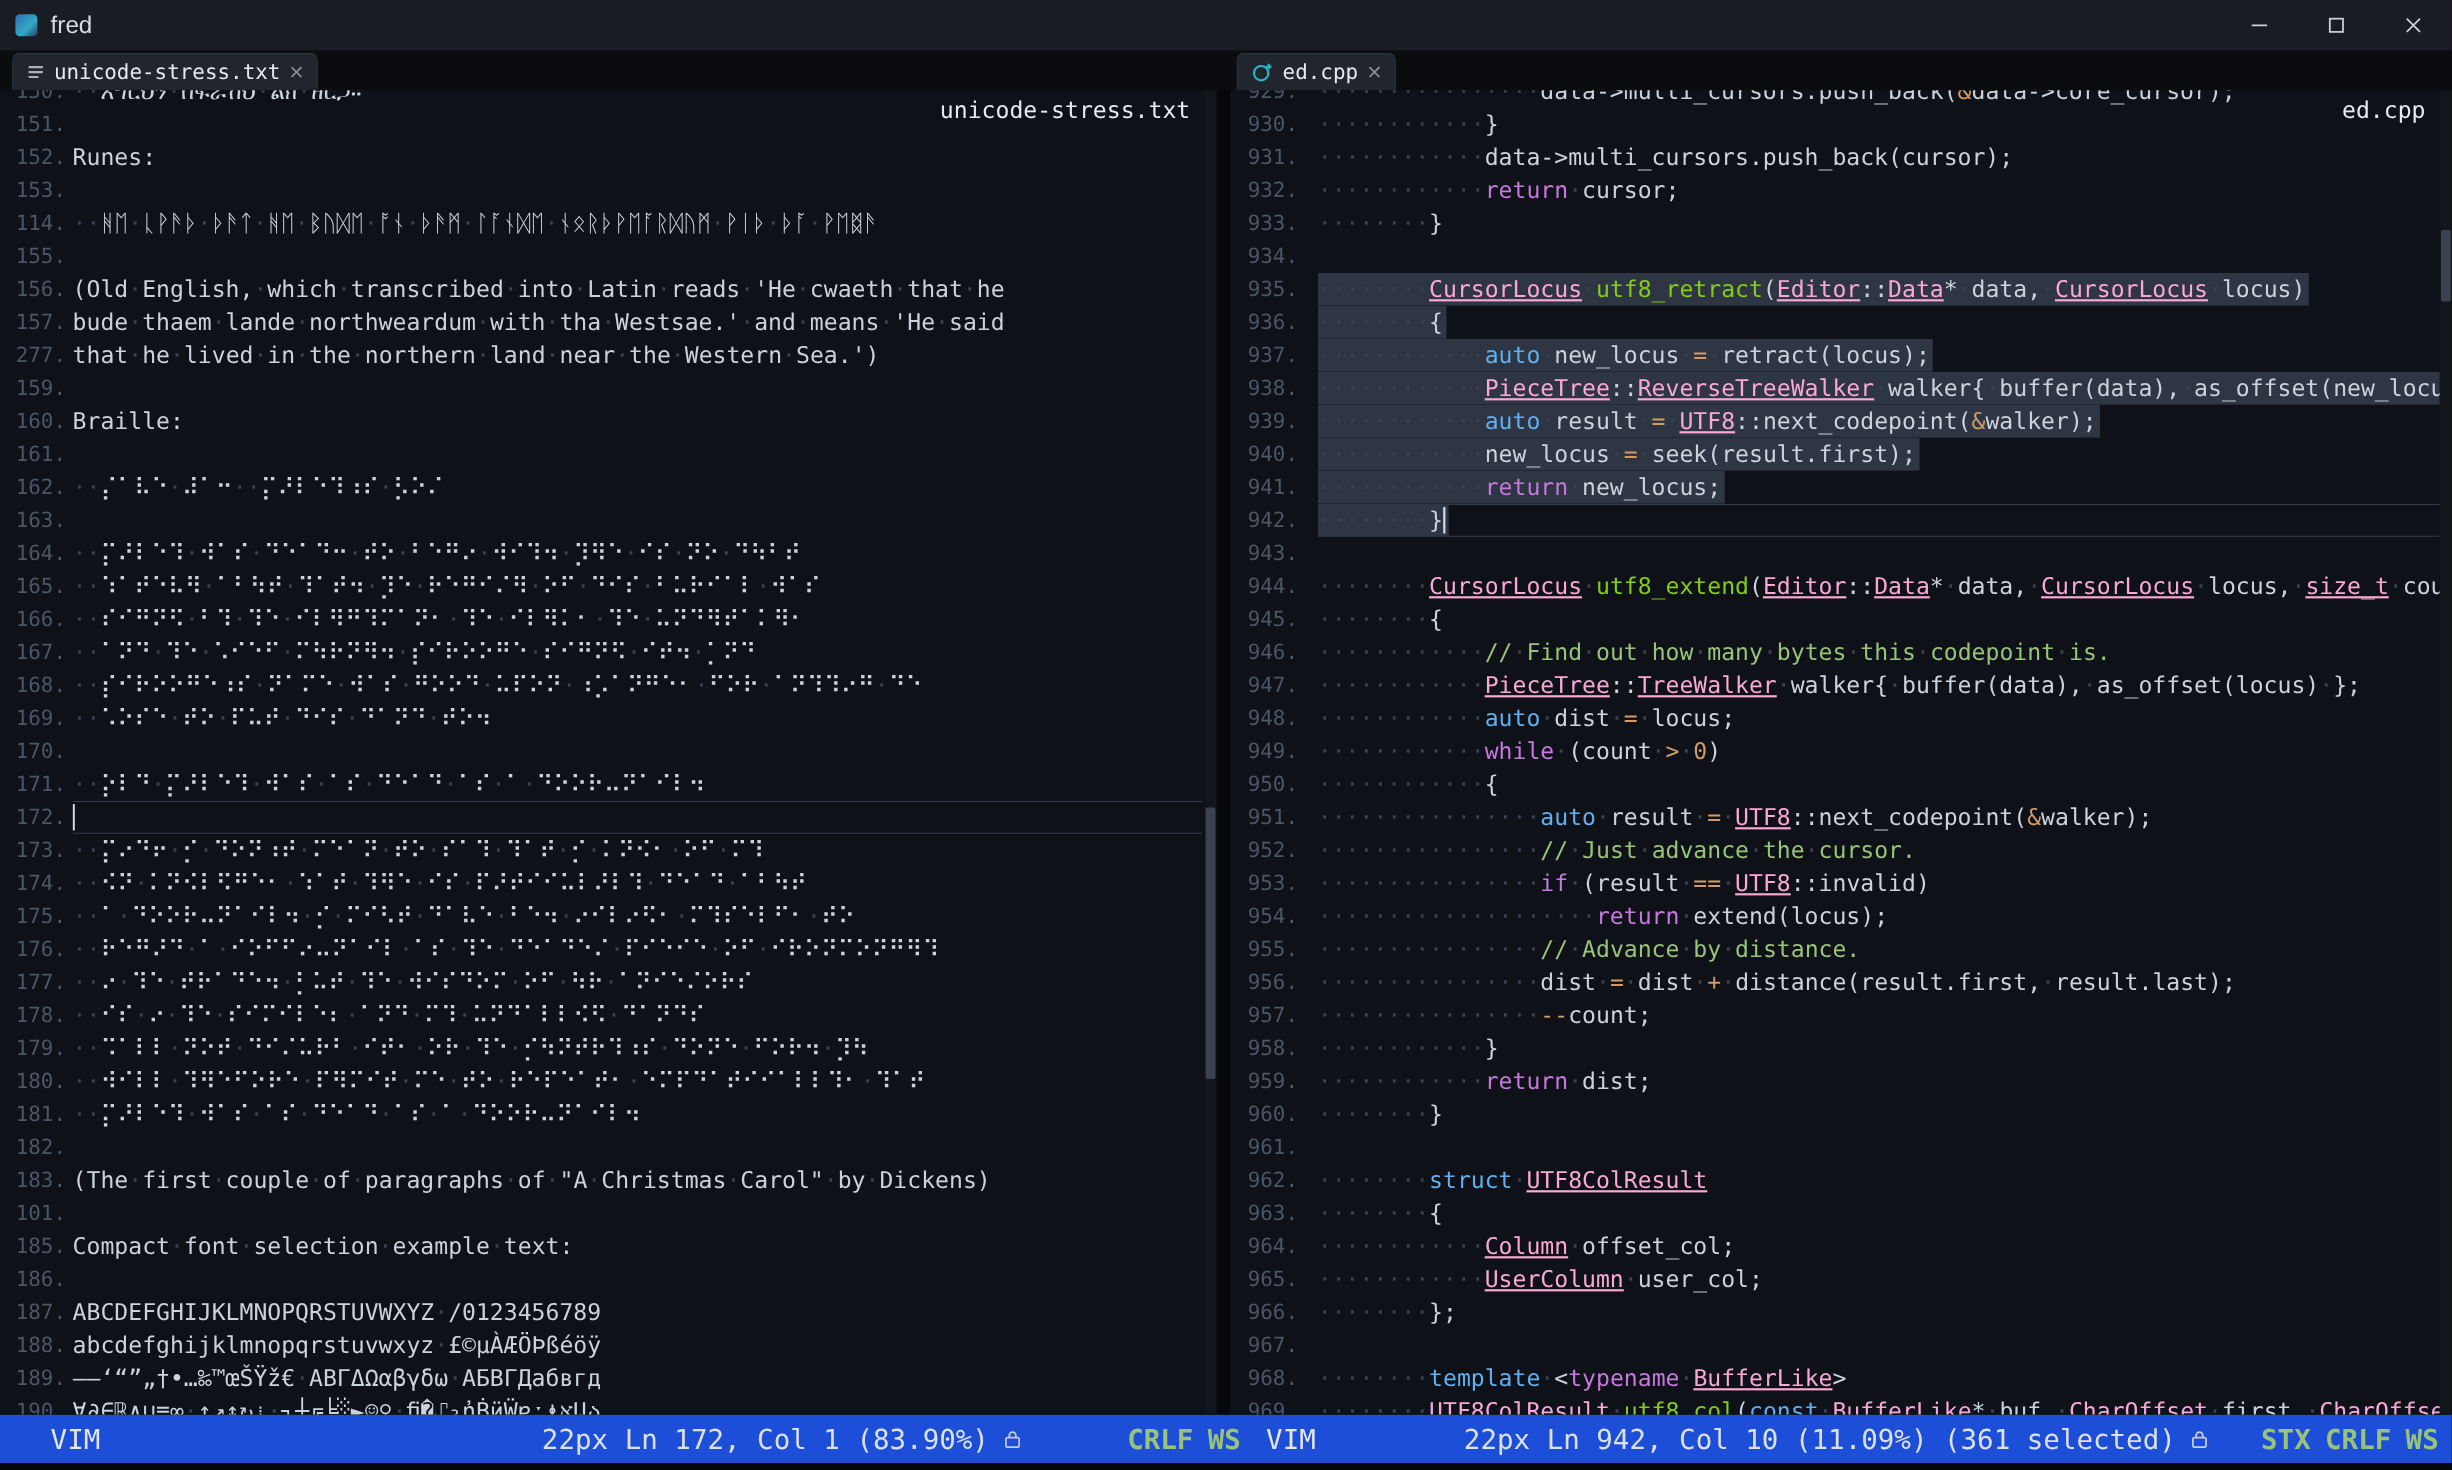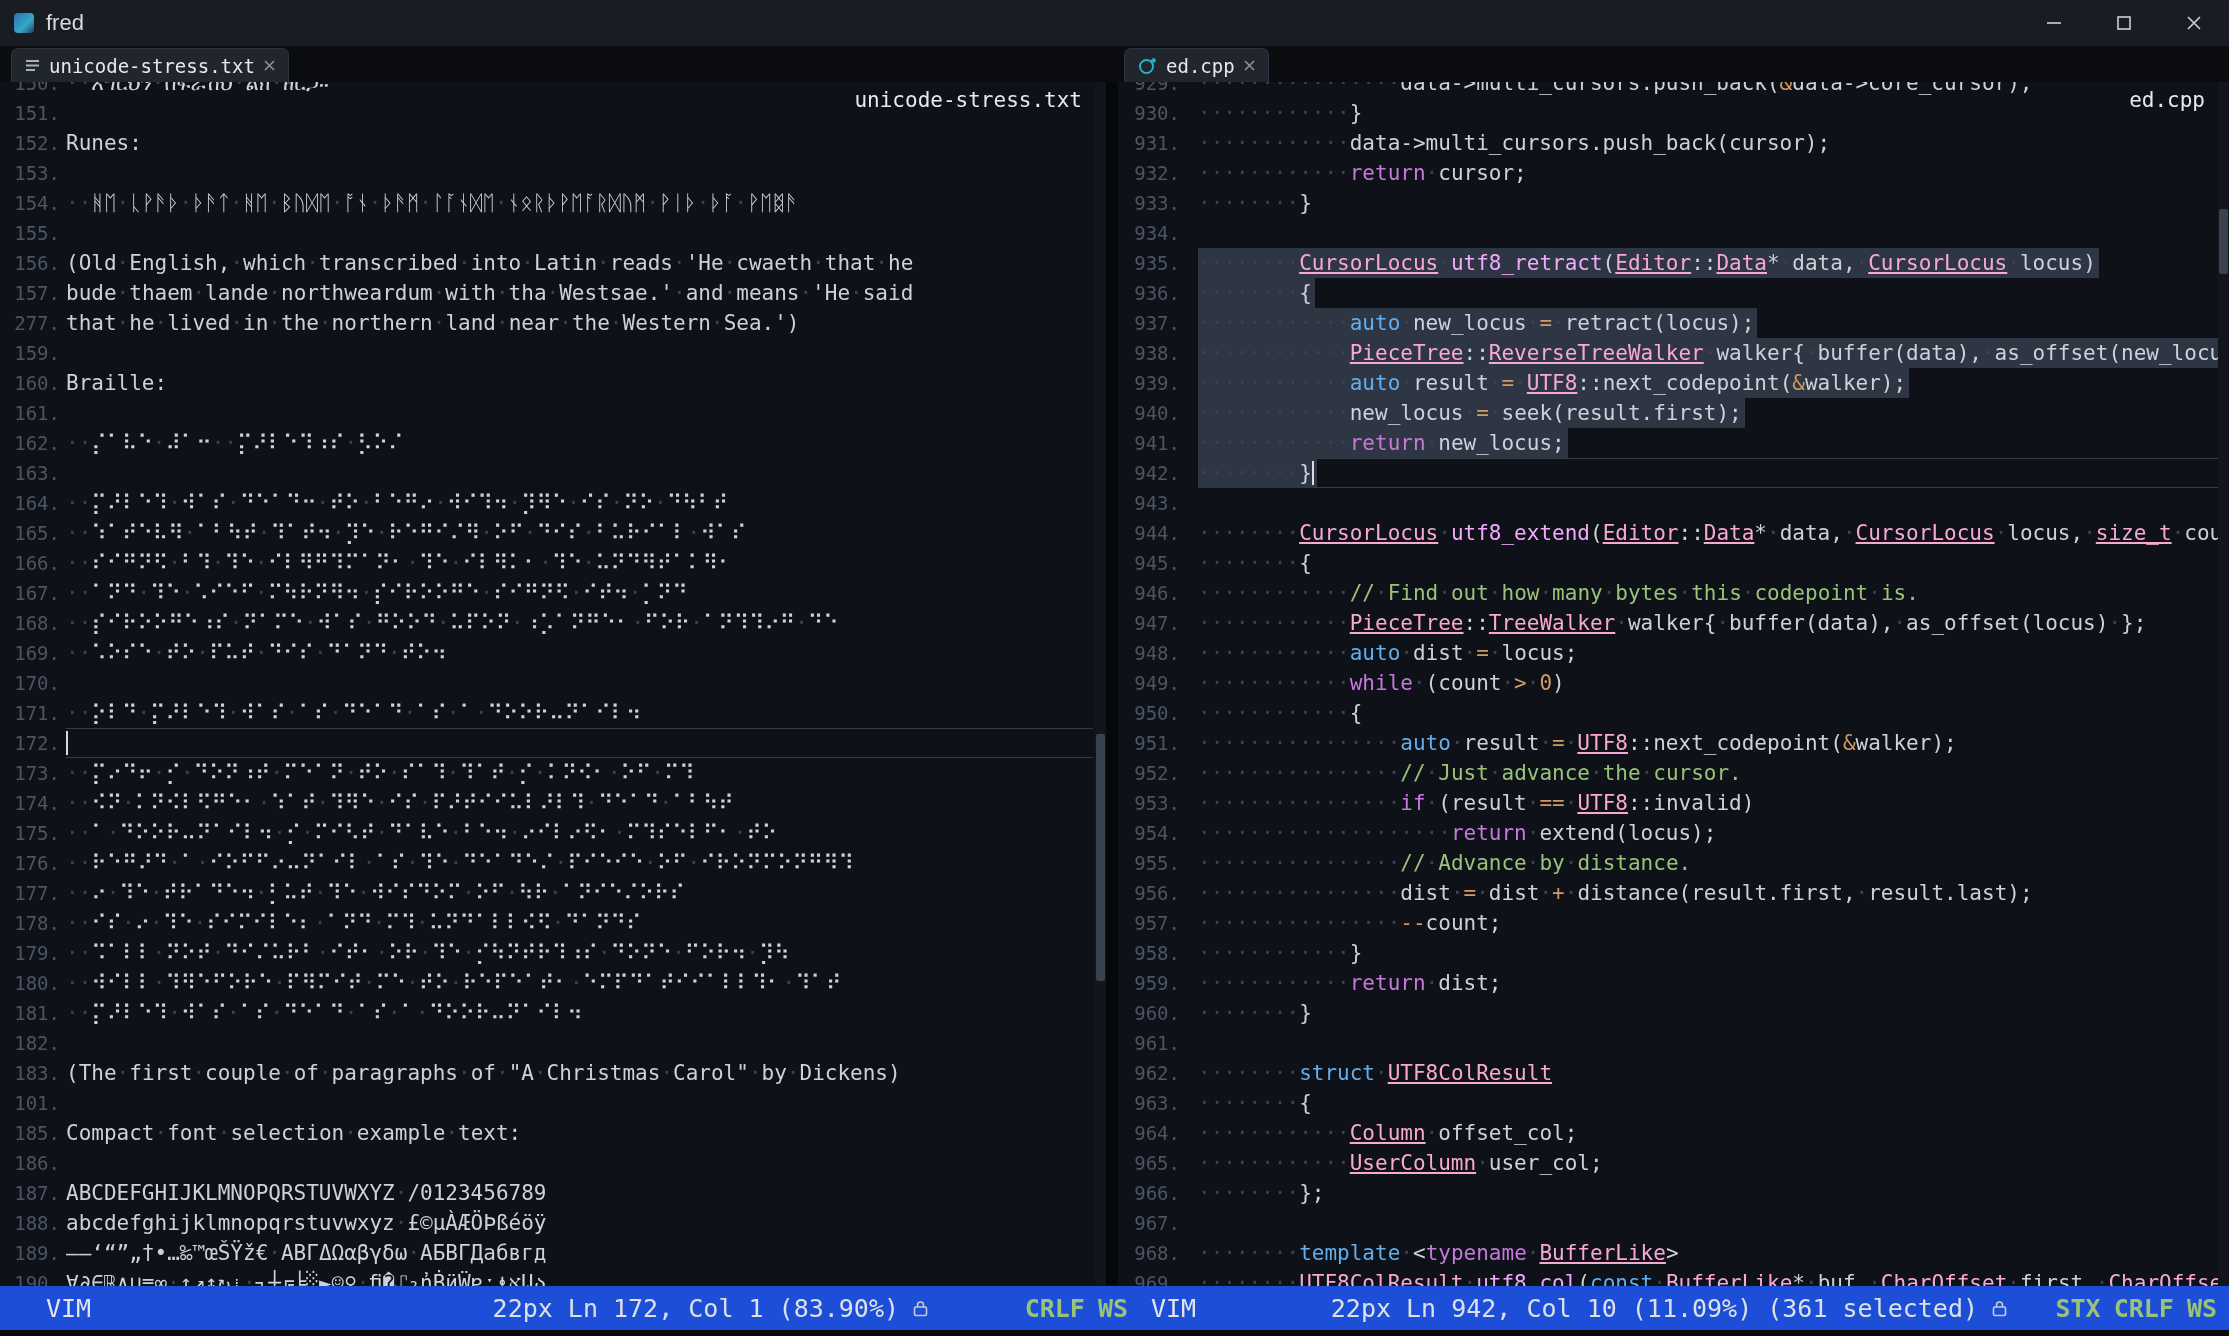--- a/index.html
+++ b/index.html
@@ -29,21 +29,21 @@
   .pane-right .lines{right:11px;}
   .line{display:flex;height:30px;position:relative;}
   .gutter{flex:none;text-align:right;color:#4c5563;font-size:19px;line-height:30px;}
   .pane-left .gutter{width:60px;margin-right:6px;}
   .pane-right .gutter{width:62px;margin-right:18px;}
   .code{flex:1;overflow:hidden;white-space:pre;font-size:21px;line-height:30px;color:#ccd2db;height:30px;}
   .cur .code{box-shadow:inset 0 1px 0 #343c4a, inset 0 -1px 0 #343c4a;}
   .seltext{display:inline-block;height:30px;line-height:30px;background:#2e3644;padding-right:3px;}
   .caret{display:inline-block;width:2px;height:24px;background:#d5dce6;vertical-align:-5px;}
   .pl{color:#ccd2db;} .kw{color:#c678dd;} .kb{color:#61afef;} .ty{color:#f9a8d4;text-decoration:underline;}
-  .cm{color:#98c379;} .op{color:#d19a66;} .fn{color:#f0abfc;} .ws{color:#3a414f;}
+  .cm{color:#98c379;} .op{color:#d19a66;} .fn{color:#84cc16;} .ws{color:#3a414f;}
   .fname{position:absolute;top:6px;font-size:21px;color:#e6eaf0;white-space:nowrap;}
   .pane-left .fname{right:24px;}
   .pane-right .fname{right:24px;}
   .sbar{position:absolute;top:0;bottom:0;right:0;width:11px;background:#12151a;}
   .thumb{position:absolute;left:1px;right:1px;border-radius:2px;background:#3a4250;}
   .thumb-left{top:652px;height:247px;}
   .thumb-right{top:127px;height:65px;}
   
   .statusbar{height:44px;background:#1d4ed8;display:flex;font-size:25px;padding-left:32px;}
   .stat{display:flex;align-items:center;}
@@ -120,21 +120,21 @@
           </div>
           <div class="line">
             <span class="gutter">152.</span>
             <span class="code"><span class="pl">Runes:</span></span>
           </div>
           <div class="line">
             <span class="gutter">153.</span>
             <span class="code"></span>
           </div>
           <div class="line">
-            <span class="gutter">154.</span>
+            <span class="gutter">114.</span>
             <span class="code"><span class="ws">··</span><span class="pl">ᚻᛖ</span><span class="ws">·</span><span class="pl">ᚳᚹᚫᚦ</span><span class="ws">·</span><span class="pl">ᚦᚫᛏ</span><span class="ws">·</span><span class="pl">ᚻᛖ</span><span class="ws">·</span><span class="pl">ᛒᚢᛞᛖ</span><span class="ws">·</span><span class="pl">ᚩᚾ</span><span class="ws">·</span><span class="pl">ᚦᚫᛗ</span><span class="ws">·</span><span class="pl">ᛚᚪᚾᛞᛖ</span><span class="ws">·</span><span class="pl">ᚾᛟᚱᚦᚹᛖᚪᚱᛞᚢᛗ</span><span class="ws">·</span><span class="pl">ᚹᛁᚦ</span><span class="ws">·</span><span class="pl">ᚦᚪ</span><span class="ws">·</span><span class="pl">ᚹᛖᛥᚫ</span></span>
           </div>
           <div class="line">
             <span class="gutter">155.</span>
             <span class="code"></span>
           </div>
           <div class="line">
             <span class="gutter">156.</span>
             <span class="code"><span class="pl">(Old</span><span class="ws">·</span><span class="pl">English,</span><span class="ws">·</span><span class="pl">which</span><span class="ws">·</span><span class="pl">transcribed</span><span class="ws">·</span><span class="pl">into</span><span class="ws">·</span><span class="pl">Latin</span><span class="ws">·</span><span class="pl">reads</span><span class="ws">·</span><span class="pl">'He</span><span class="ws">·</span><span class="pl">cwaeth</span><span class="ws">·</span><span class="pl">that</span><span class="ws">·</span><span class="pl">he</span></span>
           </div>

